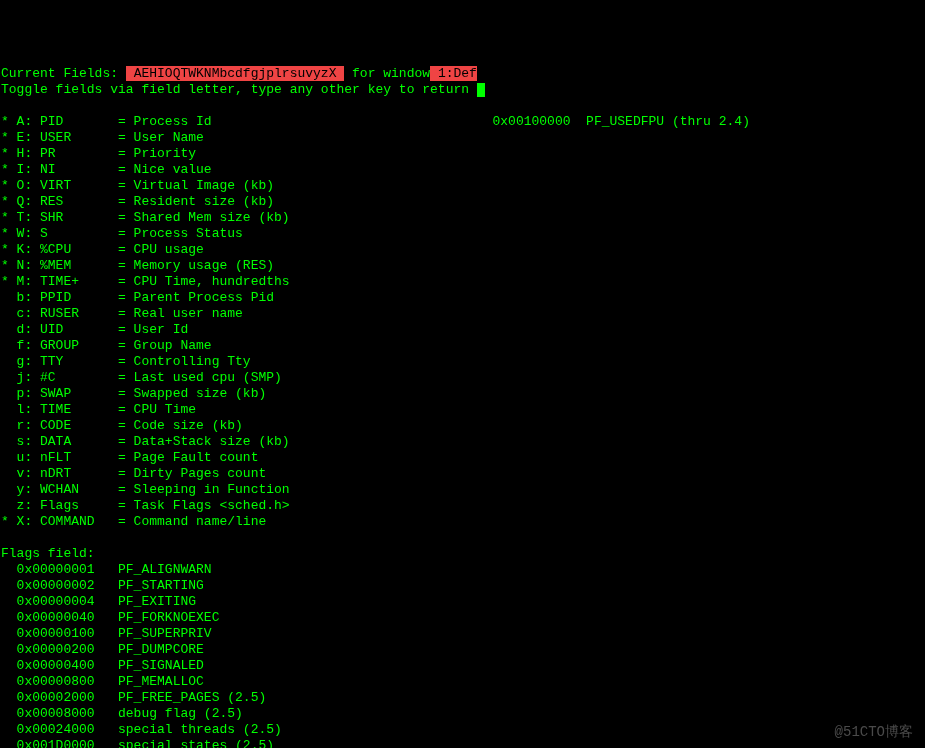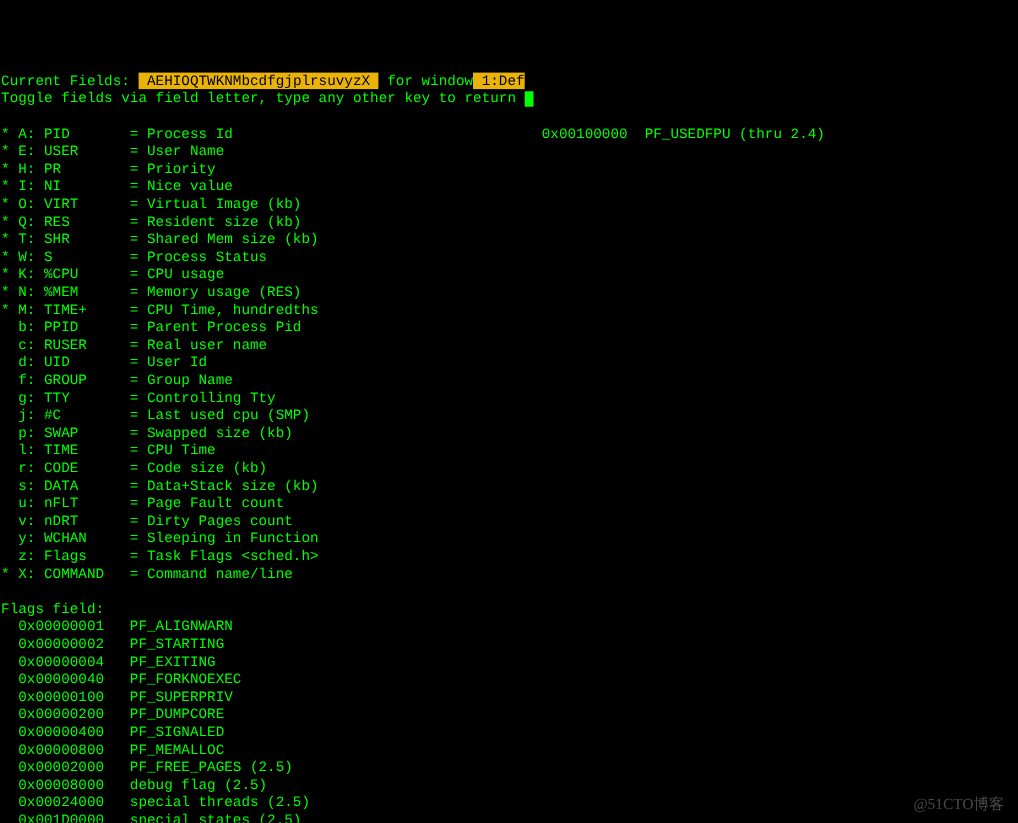--- a/index.html
+++ b/index.html
@@ -9,30 +9,30 @@
     font-size: 13px;
     line-height: 16px;
     color: #00ff00;
     padding: 2px 1px;
     width: 925px;
     height: 748px;
     white-space: pre;
     position: relative;
   }
   .inv {
-    background: #eab308;
+    background: #ef4444;
     color: #000000;
   }
   .line { height: 16px; }
   .watermark {
     position: absolute;
     right: 12px;
     bottom: 8px;
     color: #888;
-    font-family: Liberation Serif, serif;
+    font-family: Liberation Mono, monospace;
     font-size: 14px;
     opacity: 0.55;
   }
   .cursor {
     display:inline-block;
     width: 8px;
     height: 14px;
     background:#00ff00;
     vertical-align: text-bottom;
   }

